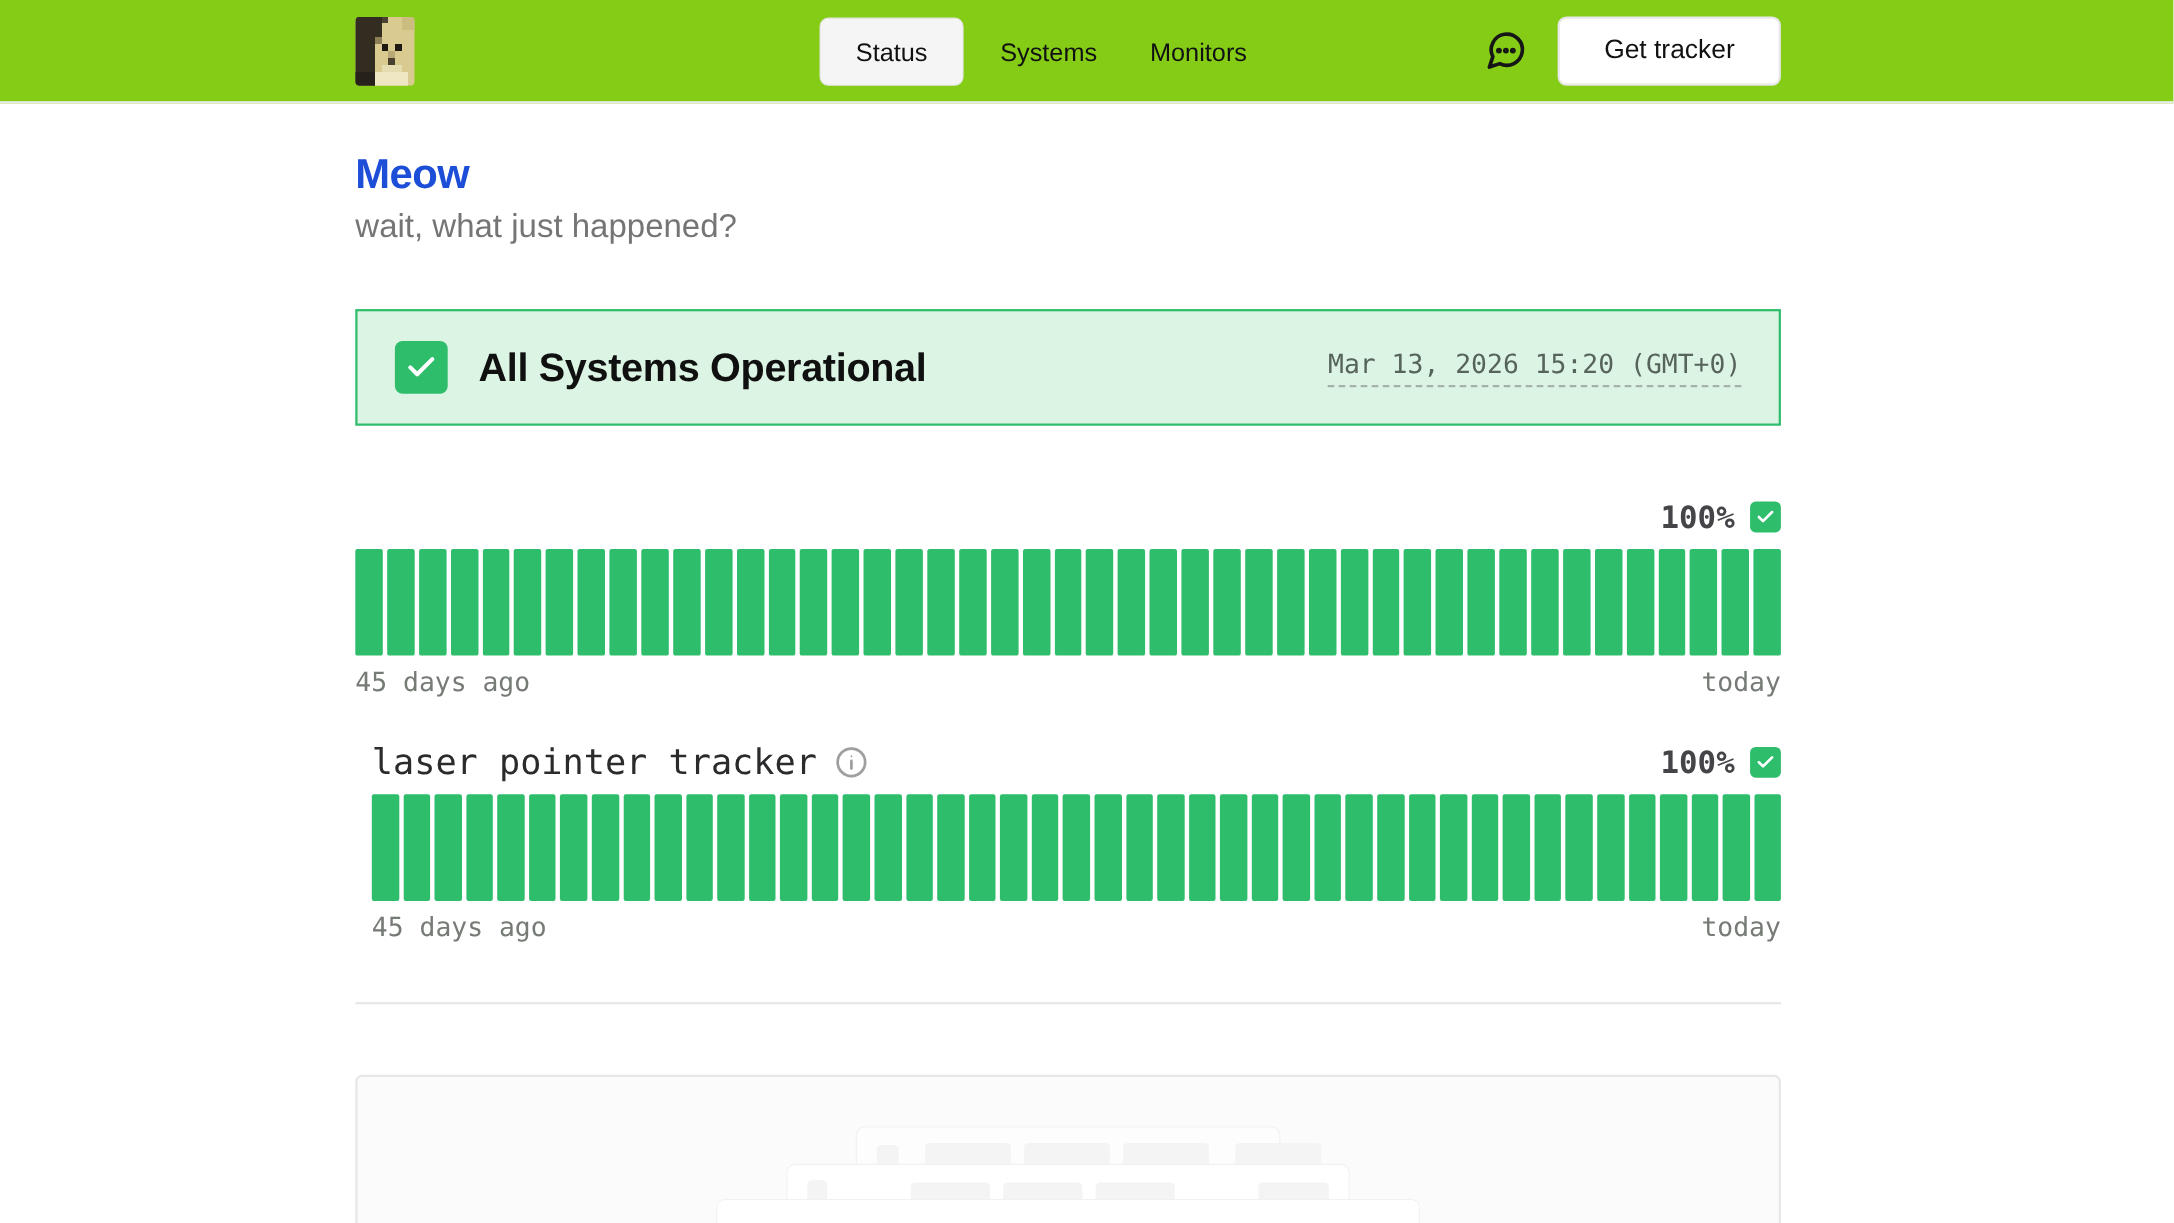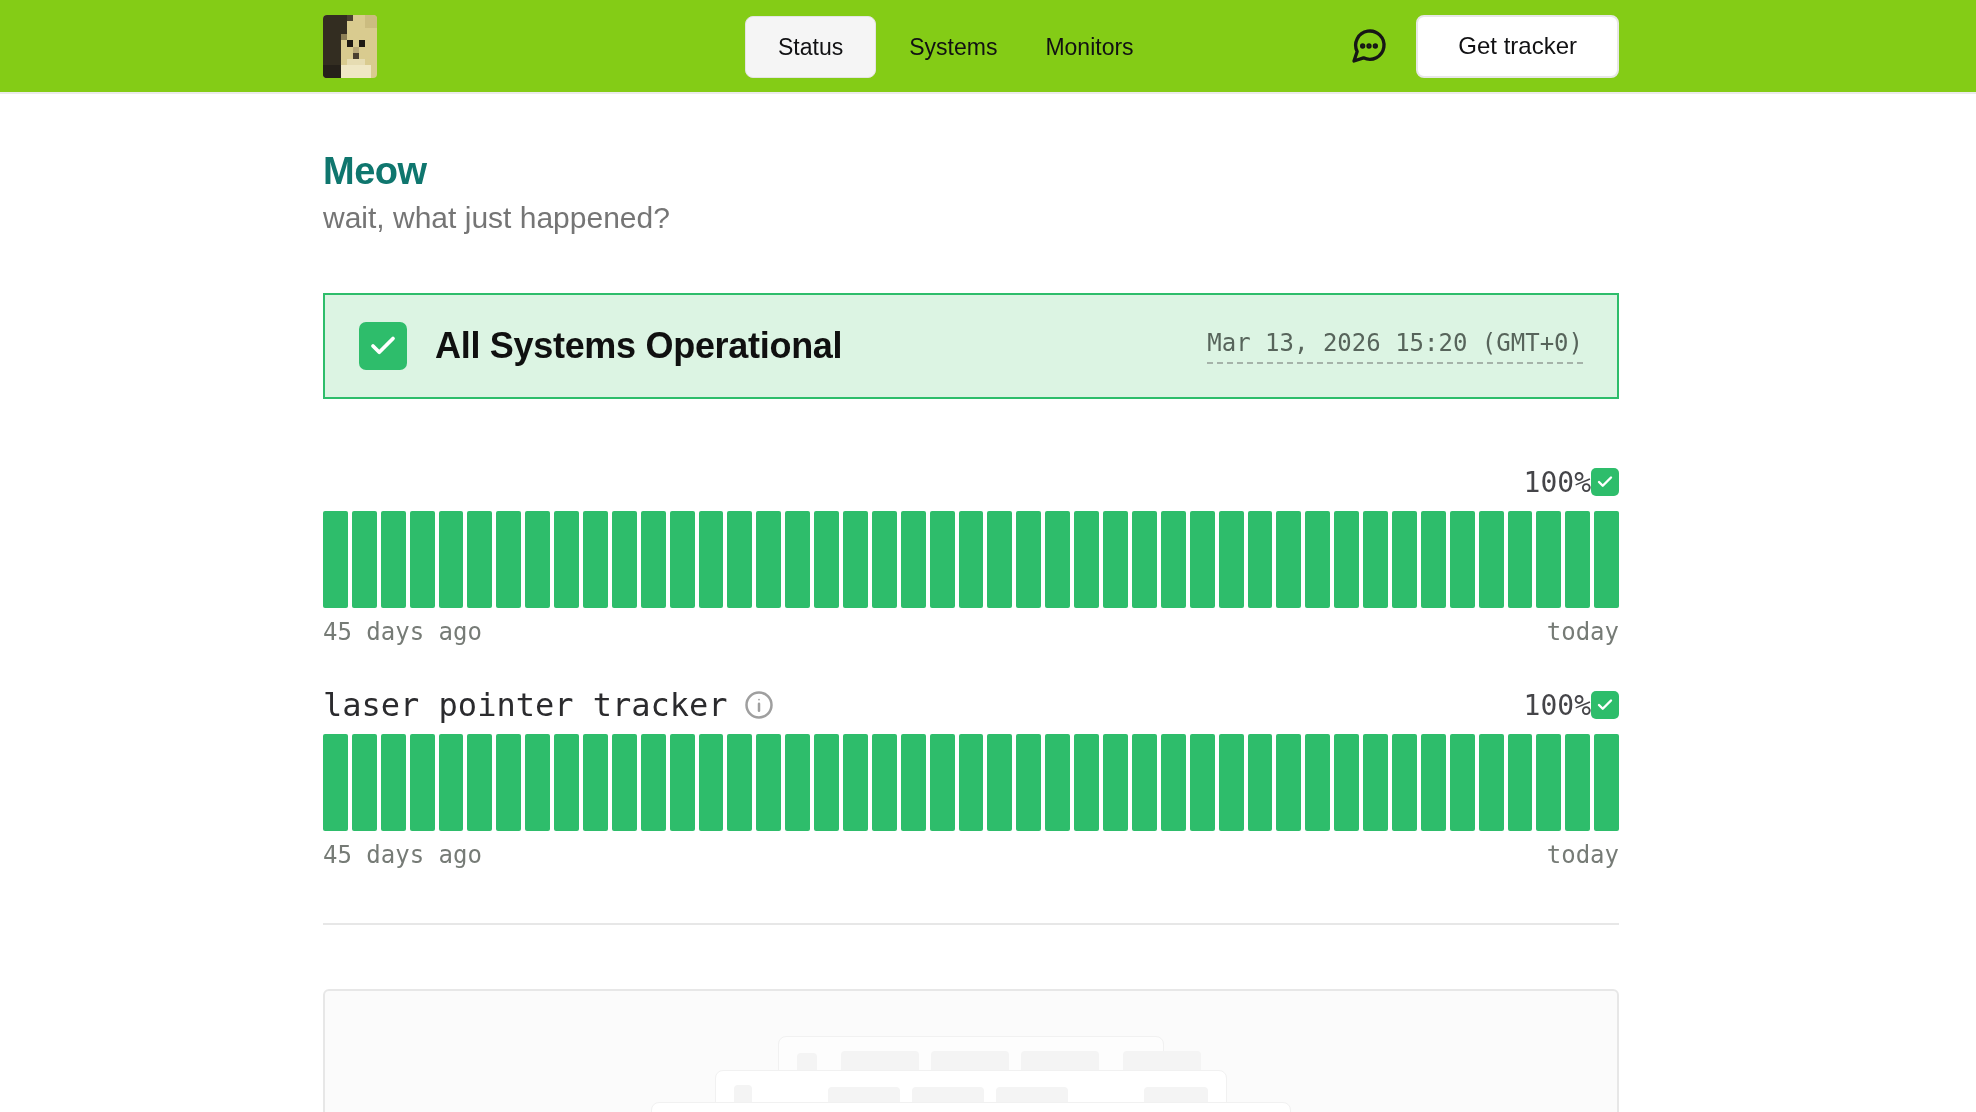--- a/index.html
+++ b/index.html
@@ -20,40 +20,40 @@
   .nav-link.active { background:#f5f5f5; border-color:#e4e4e4; padding:0 32px; }
   .header-right { margin-left:auto; display:flex; align-items:center; gap:26px; }
   .chat-btn { width:42px; height:42px; background:none; border:none; cursor:pointer;
               display:flex; align-items:center; justify-content:center; }
   .get-updates { height:63px; padding:0 40px; font-size:24px; font-weight:500; color:#111113;
                  background:#fff; border:2px solid #e7e7e7; border-radius:8px; cursor:pointer;
                  font-family:"Liberation Sans", sans-serif; }
 
   
   .container { width:1296px; margin-left:323px; }
-  .page-title { margin-top:56px; font-size:38px; font-weight:700; letter-spacing:-0.5px; color:#0f766e; }
+  .page-title { margin-top:44px; font-size:38px; font-weight:700; letter-spacing:-0.5px; color:#1d4ed8; }
   .page-subtitle { margin-top:8px; font-size:30px; color:#757575; }
 
   .banner { margin-top:58px; height:106px; background:#dcf4e3; border:2px solid #2ebd6b;
             display:flex; align-items:center; padding:0 34px; }
   .banner-check { width:48px; height:48px; border-radius:7px; background:#2ebd6b; flex:0 0 auto;
                   display:flex; align-items:center; justify-content:center; }
   .banner-title { margin-left:28px; font-size:36px; font-weight:700; color:#101010; letter-spacing:-0.3px; }
   .banner-time { margin-left:auto; font-family:"DejaVu Sans Mono", monospace; font-size:24px;
                  color:#57645b; padding-bottom:5px; border-bottom:2px dashed #a5b2a9; cursor:help; }
 
   .monitors { margin-top:62px; }
-  .monitor + .monitor { margin-top:38px; }
+  .monitor + .monitor { margin-top:38px;margin-left:15px; }
   .monitor-head { display:flex; align-items:center; height:42px; margin-bottom:8px; }
   .monitor-name { font-family:"DejaVu Sans Mono", monospace; font-size:32px; color:#2b2b2e;
                   display:flex; align-items:center; gap:16px; }
   .info-btn { width:30px; height:30px; background:none; border:none; cursor:pointer; padding:0;
               display:flex; align-items:center; justify-content:center; }
-  .monitor-uptime { margin-left:auto; display:flex; align-items:center; gap:0;
-                    font-family:"DejaVu Sans Mono", monospace; font-size:28px; color:#454549; }
+  .monitor-uptime { margin-left:auto; display:flex; align-items:center; gap:14px;
+                    font-family:"DejaVu Sans Mono", monospace; font-size:28px; color:#454549;font-weight:bold; }
   .mini-check { width:28px; height:28px; border-radius:5px; background:#2ebd6b;
                 display:flex; align-items:center; justify-content:center; cursor:default; }
   .bars { display:flex; gap:4px; height:97px; }
   .bar { flex:1 1 0; background:#2ebd6b; border-radius:2px; cursor:pointer; }
   .monitor-foot { display:flex; justify-content:space-between; margin-top:10px;
                   font-family:"DejaVu Sans Mono", monospace; font-size:24px; color:#767b76; }
 
   .divider { margin-top:54px; height:2px; background:#e7e7e7; border:none; }
 
   

